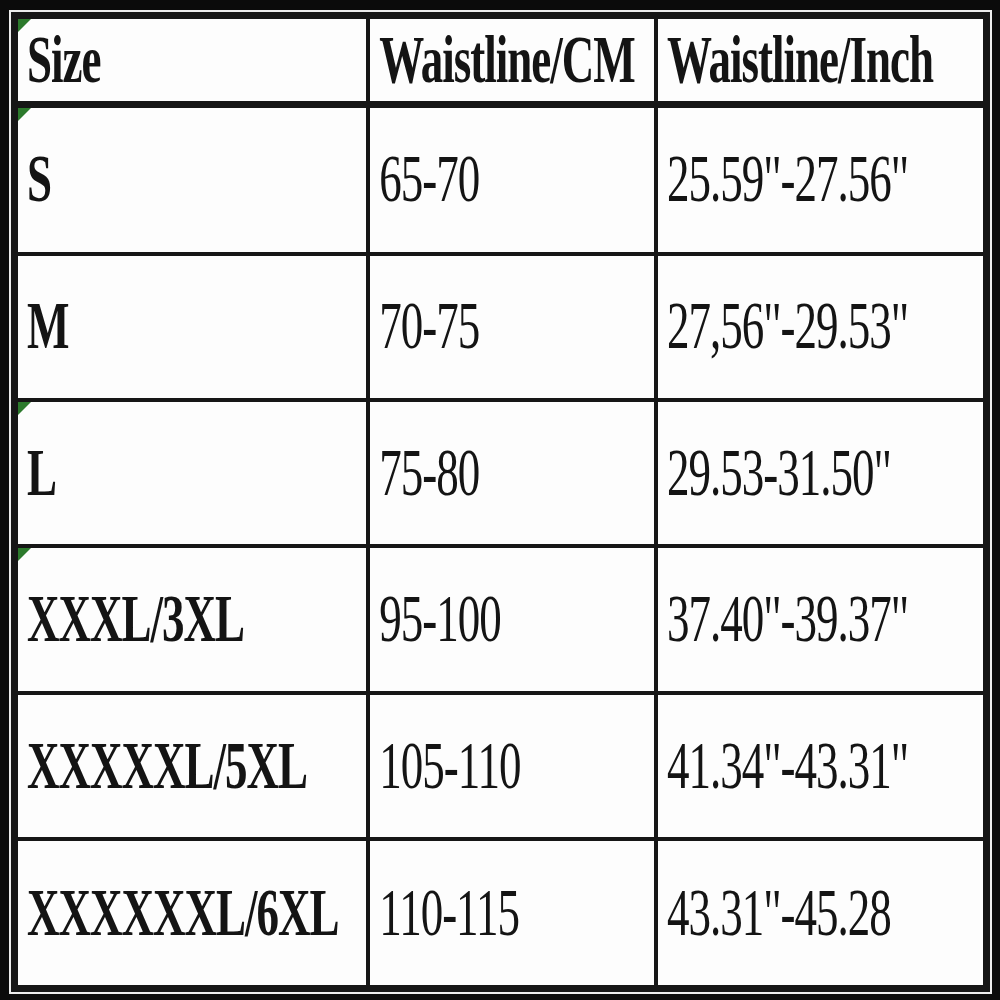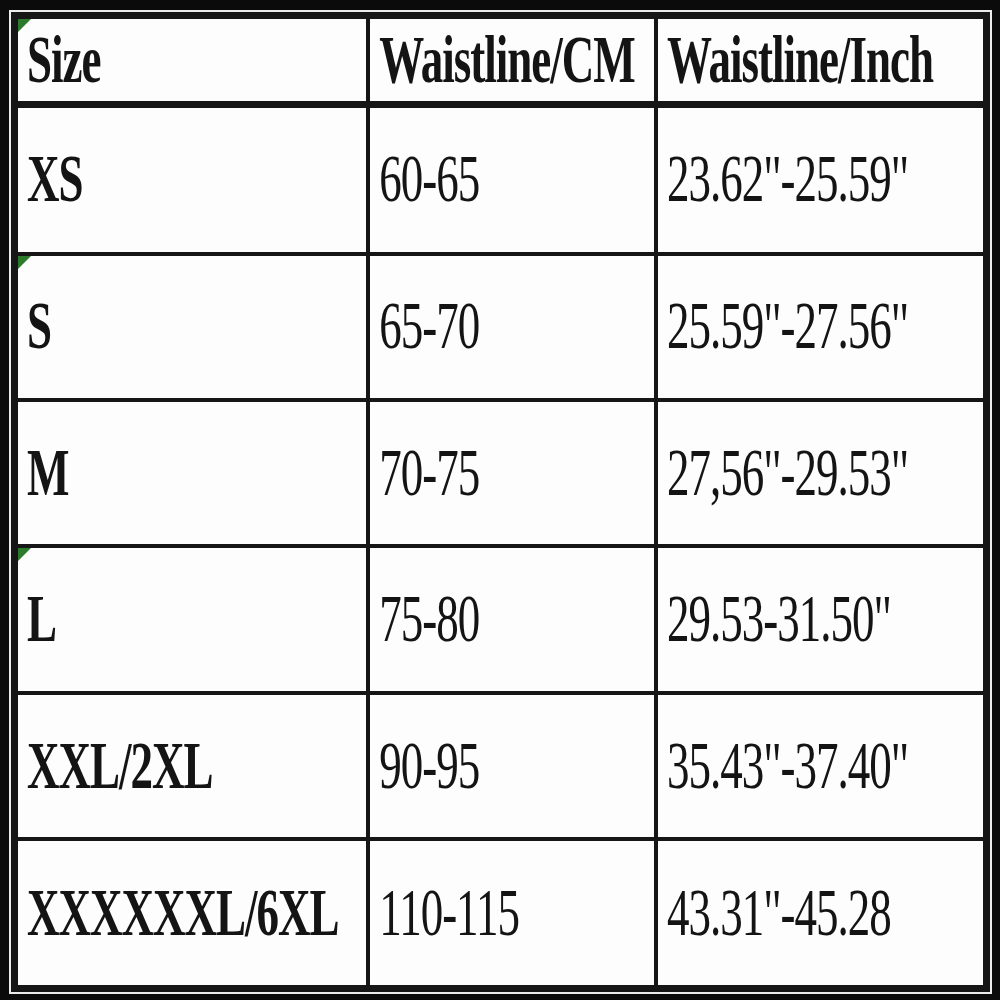--- a/index.html
+++ b/index.html
@@ -83,43 +83,43 @@
         <th>
           <span class="txt bold">Waistline/CM</span>
         </th>
         <th>
           <span class="txt bold">Waistline/Inch</span>
         </th>
       </tr>
     </thead>
     <tbody>
         <tr>
-          <td><span class="txt bold">XS</span></td>
-          <td><span class="txt">60-65</span></td>
-          <td><span class="txt">23.62"-25.59"</span></td>
-        </tr>
-        <tr>
           <td><span class="corner-marker"></span><span class="txt bold">S</span></td>
           <td><span class="txt">65-70</span></td>
           <td><span class="txt">25.59"-27.56"</span></td>
         </tr>
         <tr>
           <td><span class="txt bold">M</span></td>
           <td><span class="txt">70-75</span></td>
           <td><span class="txt">27,56"-29.53"</span></td>
         </tr>
         <tr>
           <td><span class="corner-marker"></span><span class="txt bold">L</span></td>
           <td><span class="txt">75-80</span></td>
           <td><span class="txt">29.53-31.50"</span></td>
         </tr>
         <tr>
-          <td><span class="txt bold">XXL/2XL</span></td>
-          <td><span class="txt">90-95</span></td>
-          <td><span class="txt">35.43"-37.40"</span></td>
+          <td><span class="corner-marker"></span><span class="txt bold">XXXL/3XL</span></td>
+          <td><span class="txt">95-100</span></td>
+          <td><span class="txt">37.40"-39.37"</span></td>
+        </tr>
+        <tr>
+          <td><span class="txt bold">XXXXXL/5XL</span></td>
+          <td><span class="txt">105-110</span></td>
+          <td><span class="txt">41.34"-43.31"</span></td>
         </tr>
         <tr>
           <td><span class="txt bold">XXXXXXL/6XL</span></td>
           <td><span class="txt">110-115</span></td>
           <td><span class="txt">43.31"-45.28</span></td>
         </tr>
       </tbody>
   </table>
 </div>
 

